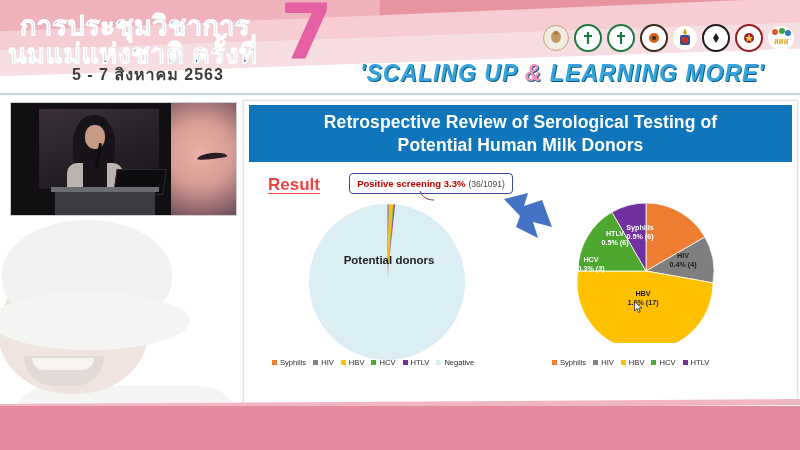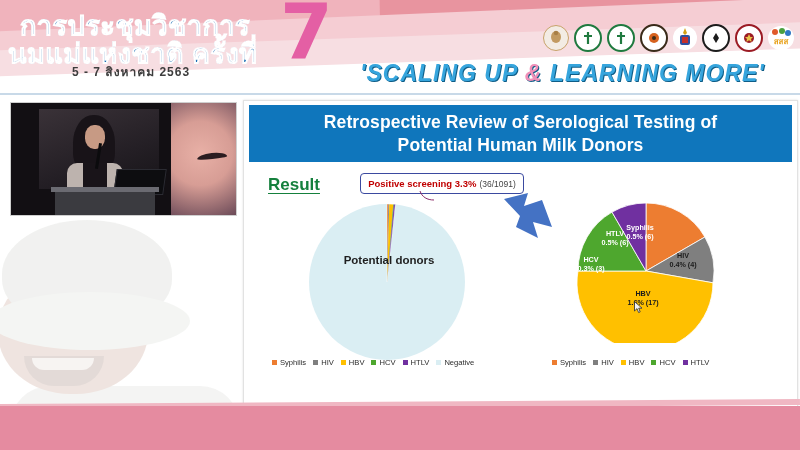--- a/index.html
+++ b/index.html
@@ -20,21 +20,21 @@
   .hdr-band-c{position:absolute;left:-40px;top:-6px;width:420px;height:58px;background:#f0b3bc;
               transform:rotate(-1.0deg);}
   .hdr-band-d{position:absolute;left:-40px;top:36px;width:900px;height:26px;background:#f7dee2;
               transform:rotate(-2.0deg);}
   .hdr-line{position:absolute;left:0;bottom:0;width:800px;height:2px;background:#c8d9e8;}
 
   .thai-line1{position:absolute;left:20px;top:4px;font-size:27px;font-weight:bold;color:#1b6fb5;
               -webkit-text-stroke:1px #ffffff;letter-spacing:.5px;white-space:nowrap;}
   .thai-line2{position:absolute;left:8px;top:32px;font-size:27px;font-weight:bold;color:#1b6fb5;
               -webkit-text-stroke:1px #ffffff;letter-spacing:.5px;white-space:nowrap;}
-  .thai-date{position:absolute;left:72px;top:62px;font-size:12px;font-weight:bold;color:#3d3d3d;
+  .thai-date{position:absolute;left:72px;top:62px;font-size:16px;font-weight:bold;color:#3d3d3d;
              white-space:nowrap;letter-spacing:1px;}
   .big-seven{position:absolute;left:280px;top:-6px;font-size:76px;font-weight:bold;color:#e45fa4;
              line-height:1;font-family:"DejaVu Sans",sans-serif;}
   .tagline{position:absolute;left:360px;top:60px;font-size:23px;font-weight:bold;color:#36a5dd;
            font-style:italic;letter-spacing:1px;white-space:nowrap;
            text-shadow:1px 1px 0 #0f5e88;}
   .tagline .amp{color:#f08fb8;}
 
   
   #logos{position:absolute;right:6px;top:24px;display:flex;gap:5px;align-items:center;}
@@ -89,27 +89,27 @@
   #pinkband-top{position:absolute;left:0;bottom:40px;width:800px;height:6px;background:#f0b7c3;
                 transform:rotate(-.35deg);transform-origin:left bottom;}
 
   
   #slide{position:absolute;left:243px;top:100px;width:553px;height:310px;background:#ffffff;
          border:1px solid #e2e2e2;box-shadow:0 0 2px rgba(0,0,0,.12);overflow:hidden;}
   #slide-title{position:absolute;left:5px;top:4px;width:543px;height:57px;background:#0f76bc;
                color:#fff;display:flex;flex-direction:column;align-items:center;justify-content:center;
                text-align:center;font-size:17.5px;font-weight:bold;line-height:1.28;letter-spacing:.1px;}
 
-  .result-label{position:absolute;left:24px;top:74px;font-size:17px;font-weight:bold;color:#15803d;
+  .result-label{position:absolute;left:24px;top:74px;font-size:17px;font-weight:bold;color:#ef4444;
                 text-decoration:underline;text-underline-offset:3px;}
 
   
   .callout{position:absolute;left:105px;top:72px;width:162px;height:19px;border:1.4px solid #3b4aa0;
            border-radius:4px;background:#fff;display:flex;align-items:center;justify-content:center;
-           gap:3px;white-space:nowrap;margin-left:11px;}
+           gap:3px;white-space:nowrap;}
   .callout .c-strong{font-size:9.5px;font-weight:bold;color:#c00000;}
   .callout .c-sub{font-size:8.5px;color:#444;}
   .callout-tail{position:absolute;left:175px;top:90px;width:18px;height:10px;}
 
   
   #bluearrow{position:absolute;left:258px;top:88px;width:60px;height:56px;}
 
   
   #pie-left{position:absolute;left:60px;top:98px;width:166px;height:166px;}
   .pl-label{position:absolute;left:50px;top:152px;width:190px;text-align:center;font-size:11.5px;

